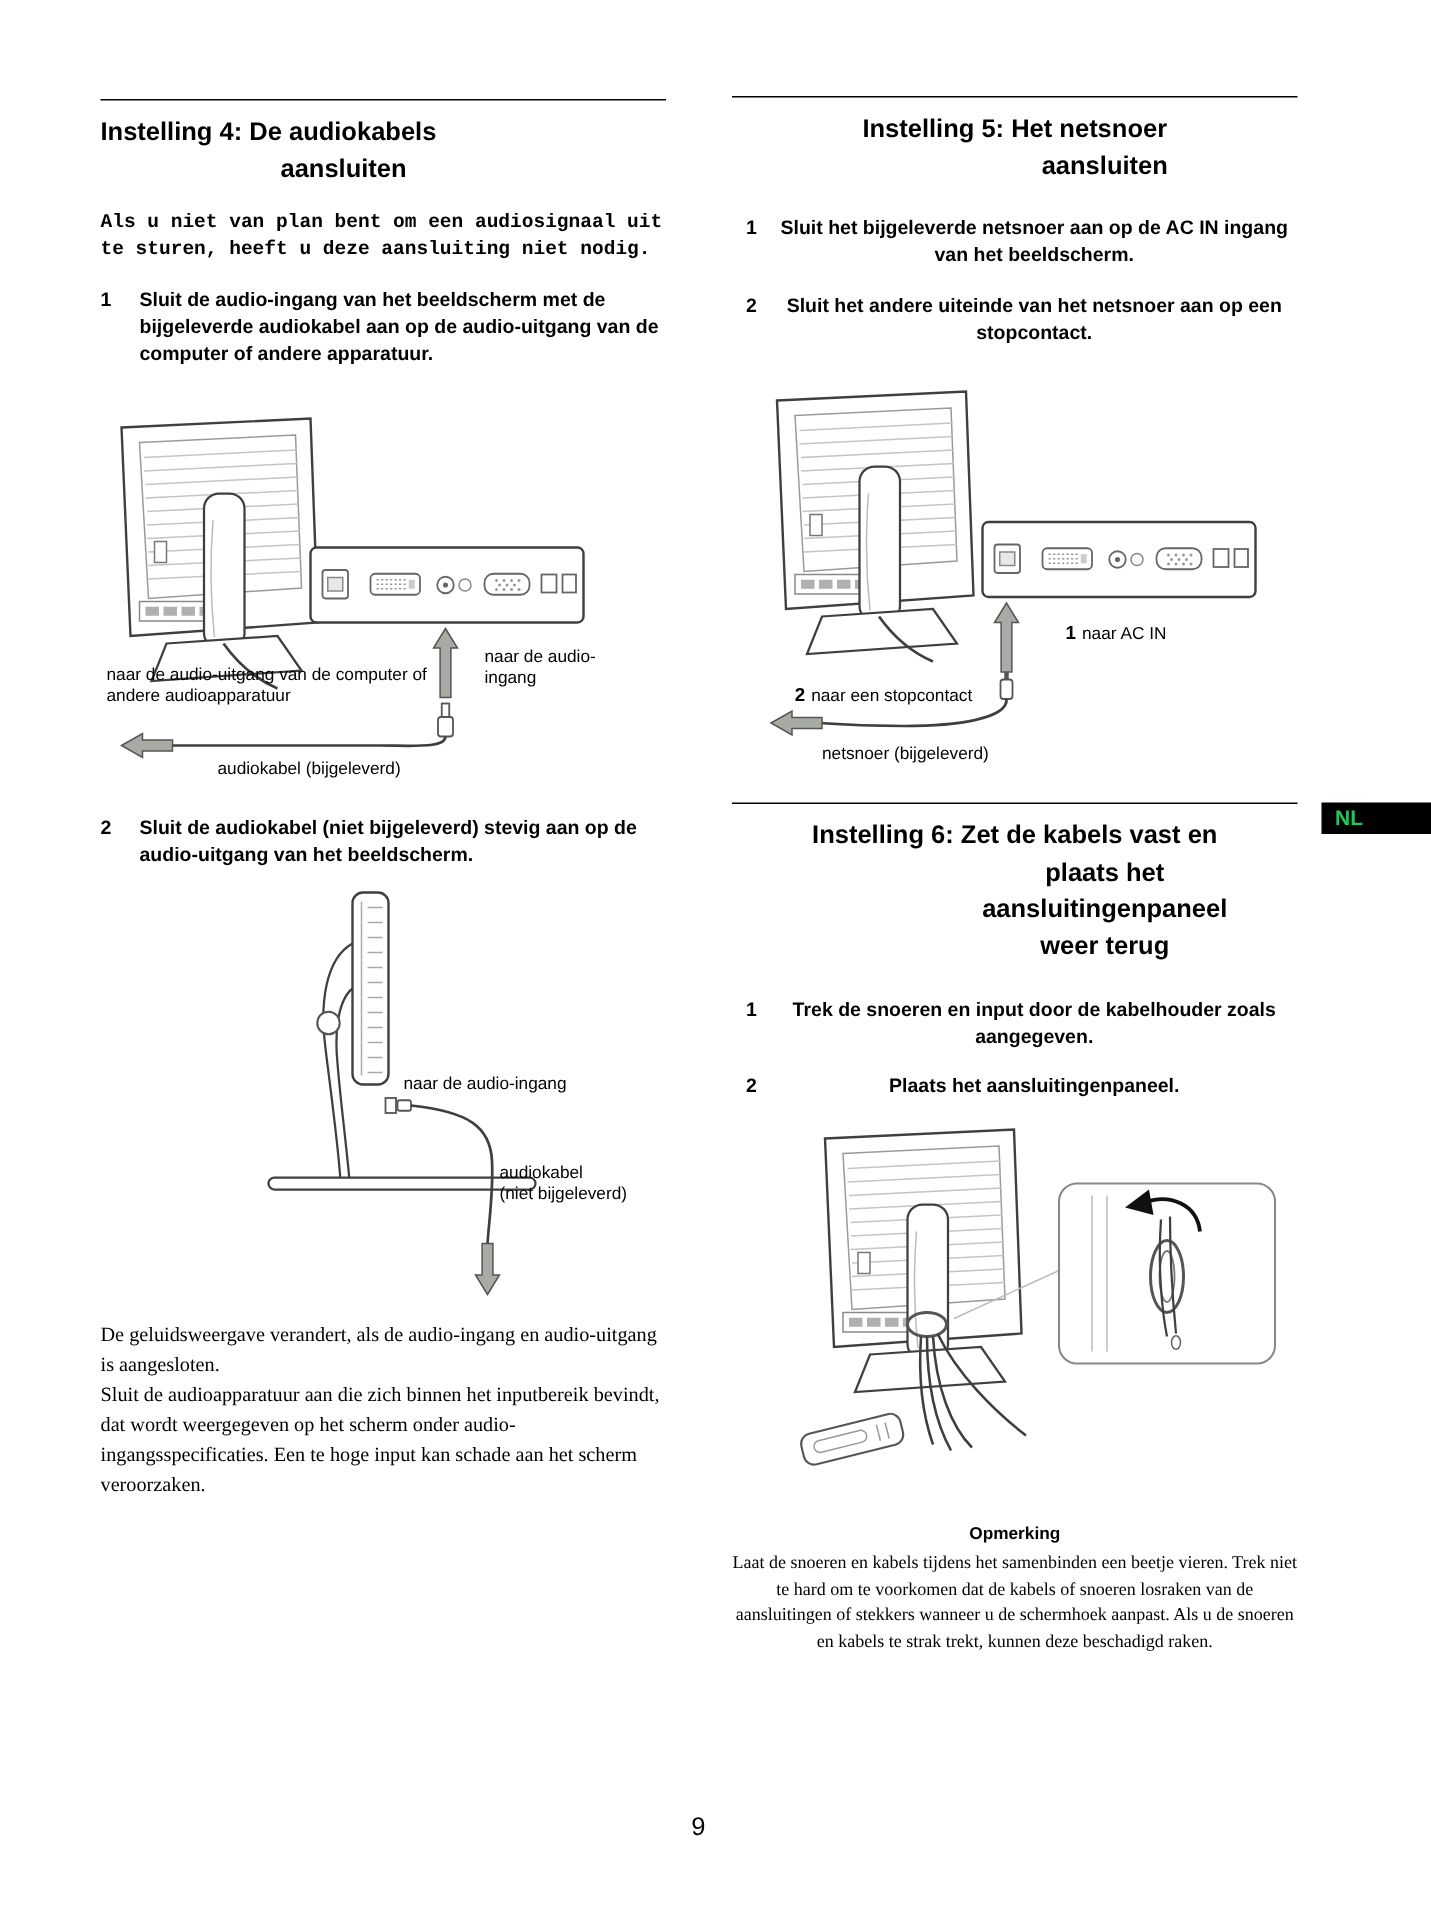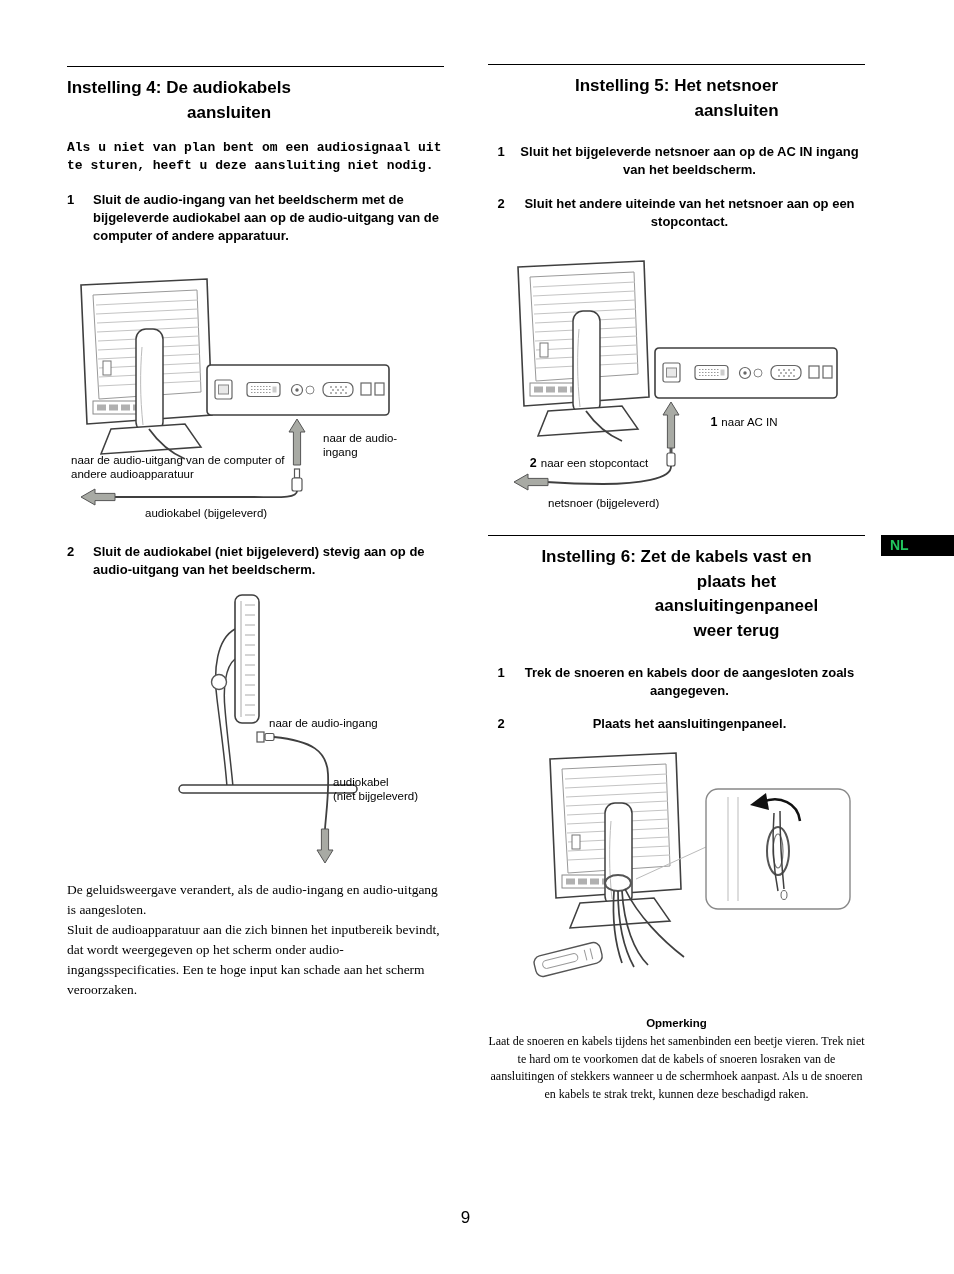--- a/index.html
+++ b/index.html
@@ -128,21 +128,21 @@
             <use href="#arrow-up" x="230" y="150"></use>
           </g>
         <rect x="227.5" y="200" width="5" height="9" fill="#fff" stroke="#555" stroke-width="1.2"></rect>
         <rect x="225" y="209" width="10" height="13" rx="2" fill="#fff" stroke="#555" stroke-width="1.2"></rect>
         <path d="M230,222 C230,230 208,228 185,228 L48,228" fill="none" stroke="#3f3f3f" stroke-width="1.8"></path>
         <g>
             <use href="#arrow-left" x="14" y="228"></use>
           </g>
       </svg>
       <div class="fig-label" style="left:256px; top:162px; width:95px">naar de audio-ingang</div>
-      <div class="fig-label" style="left:4px; top:184px; width:222px">naar de audio-uitgang van de computer of andere audioapparatuur</div>
+      <div class="fig-label" style="left:4px; top:174px; width:222px">naar de audio-uitgang van de computer of andere audioapparatuur</div>
       <div class="fig-label" style="left:78px; top:237px">audiokabel (bijgeleverd)</div>
     </div>
 
     <div class="step" style="margin-bottom:10px">
       <span>2</span>
       <span>Sluit de audiokabel (niet bijgeleverd) stevig aan op de audio-uitgang van het beeldscherm.</span>
     </div>
 
     <div class="fig" style="height:283px; margin-bottom:8px">
       <svg width="377" height="283" viewBox="0 0 377 283">
@@ -224,21 +224,21 @@
       <div class="fig-label" style="left:60px; top:241px">netsnoer (bijgeleverd)</div>
     </div>
 
     <h2 class="section-title" style="margin-bottom:20px">Instelling 6: Zet de kabels vast en
 plaats het
 aansluitingenpaneel
 weer terug</h2>
 
     <div class="step" style="margin-bottom:16px">
       <span>1</span>
-      <span>Trek de snoeren en kabels door de aangesloten zoals aangegeven.</span>
+      <span>Trek de snoeren en input door de kabelhouder zoals aangegeven.</span>
     </div>
     <div class="step" style="margin-bottom:18px">
       <span>2</span>
       <span>Plaats het aansluitingenpaneel.</span>
     </div>
 
     <div class="fig" style="height:262px; margin-bottom:4px">
       <svg width="377" height="262" viewBox="0 0 377 262">
         <g>
             <use href="#monitor-rear" x="60" y="0"></use>

